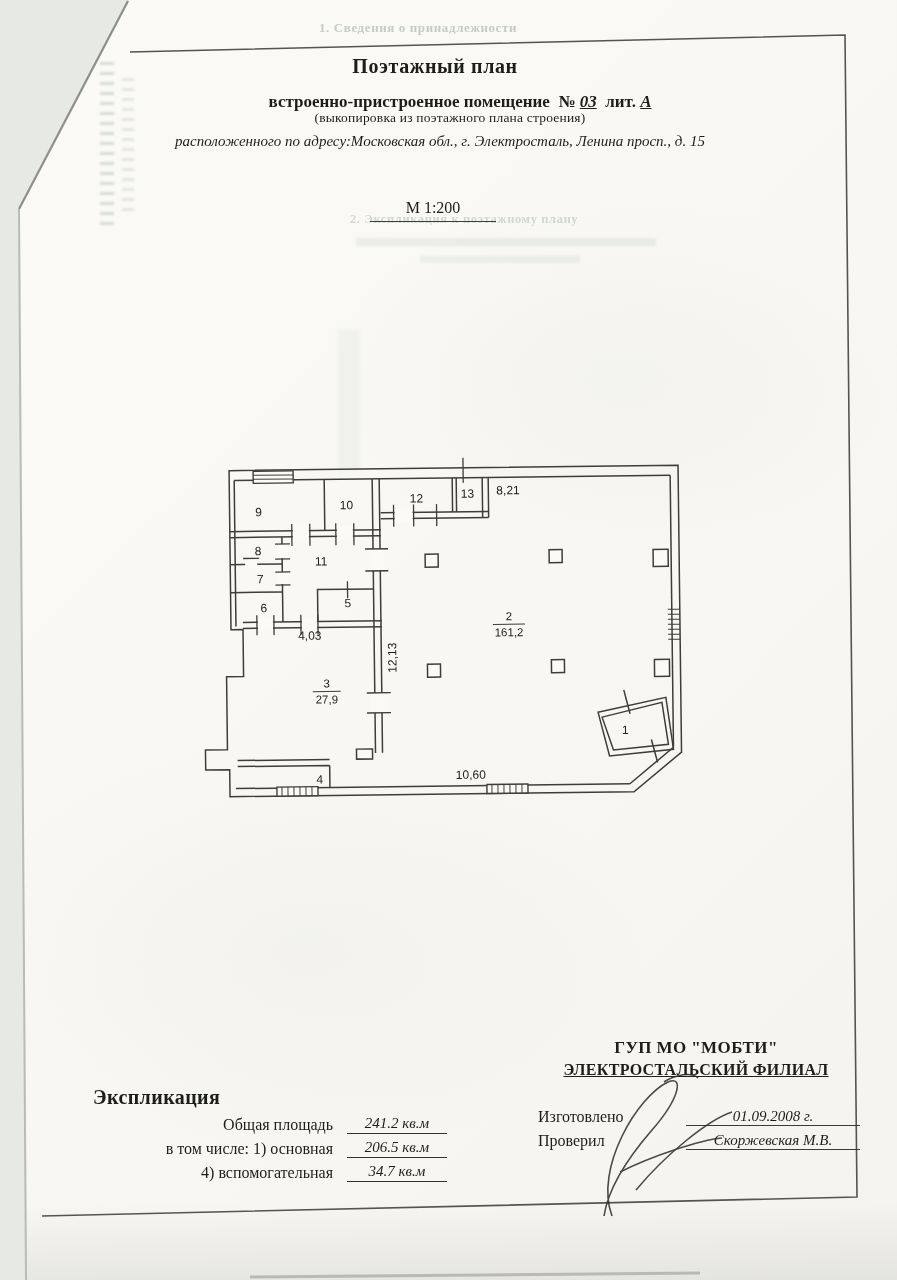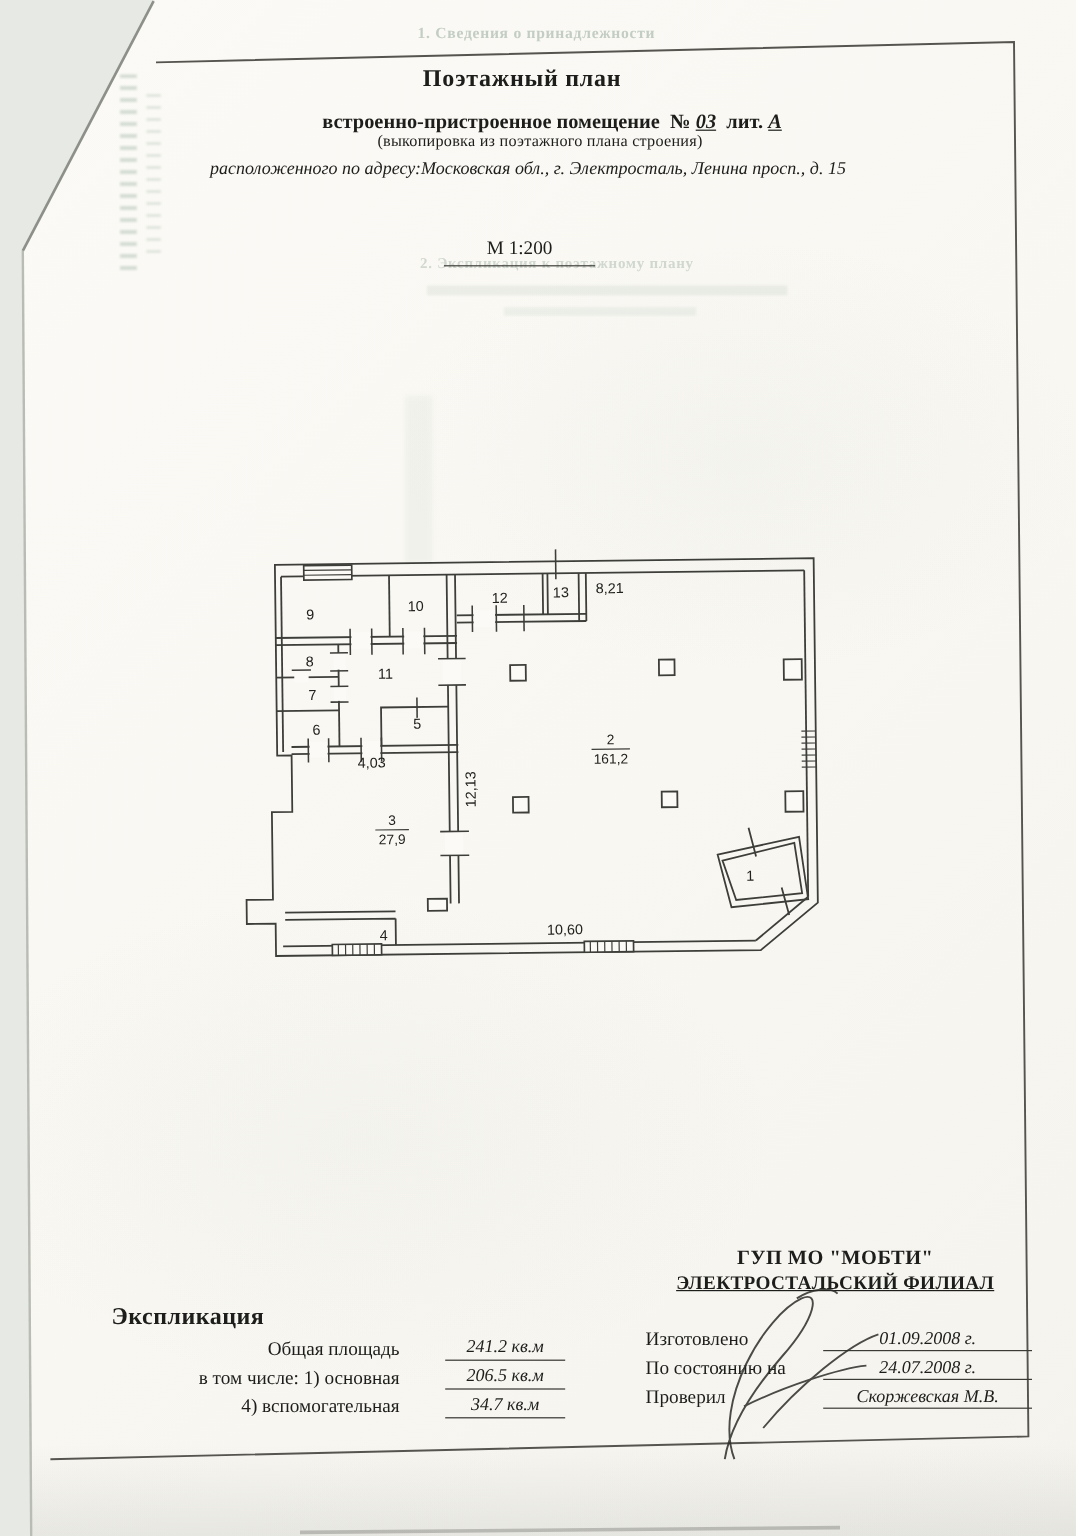--- a/index.html
+++ b/index.html
@@ -33,37 +33,37 @@
     background:repeating-linear-gradient(180deg,rgba(118,148,128,.28) 0 3px,transparent 3px 10px);
     filter:blur(1px);
   }
   .title1{font-size:20px;font-weight:bold;letter-spacing:.6px;text-align:center;}
   .title2{font-size:17px;font-weight:bold;text-align:center;}
   .u-it{font-style:italic;text-decoration:underline;}
   .title3{font-size:13.5px;text-align:center;letter-spacing:.2px;}
   .title4{font-size:15px;font-style:italic;text-align:center;}
   .scale{font-size:16px;text-align:center;border-bottom:1.4px solid #3c3c38;padding-bottom:4px;}
   .expl-title{font-size:20px;font-weight:bold;letter-spacing:.4px;}
-  .expl-row{display:flex;align-items:flex-end;height:24px;gap:24px;}
+  .expl-row{display:flex;align-items:flex-end;height:24px;}
   .expl-label{width:238px;text-align:right;font-size:16px;}
   .expl-value{width:100px;margin-left:14px;text-align:center;font-size:15px;font-style:italic;border-bottom:1.3px solid #343430;padding-bottom:1px;}
   .org-name1{font-size:17px;font-weight:bold;text-align:center;letter-spacing:.4px;}
   .org-name2{font-size:16px;font-weight:bold;text-align:center;letter-spacing:.3px;text-decoration:underline;}
   .org-row{display:flex;align-items:flex-end;height:24px;width:322px;}
   .org-label{width:148px;font-size:16px;}
   .org-line{flex:1;text-align:center;font-size:15px;font-style:italic;border-bottom:1.2px solid #3a3a36;padding-bottom:0;}
   svg text{font-family:"Liberation Sans","DejaVu Sans",sans-serif;fill:#22221f;}
 </style>
 </head>
 <body>
 
 <div class="abs paper"></div>
 <div class="abs texture"></div>
 
-<div class="abs bleed" style="left:348px;top:20px;width:280px;font-size:13px;">1. Сведения о принадлежности</div>
+<div class="abs bleed" style="left:319px;top:20px;width:280px;font-size:13px;">1. Сведения о принадлежности</div>
 <div class="abs bleed" style="left:350px;top:212px;width:330px;font-size:12.5px;opacity:.75;">2. Экспликация к поэтажному плану</div>
 <div class="abs" style="left:356px;top:238px;width:300px;height:8px;background:rgba(130,155,135,.12);filter:blur(1px);"></div>
 <div class="abs" style="left:420px;top:256px;width:160px;height:7px;background:rgba(130,155,135,.10);filter:blur(1px);"></div>
 <div class="abs bleed-stripe" style="left:100px;top:62px;width:14px;height:168px;"></div>
 <div class="abs bleed-stripe" style="left:122px;top:78px;width:12px;height:140px;opacity:.7;"></div>
 <div class="abs" style="left:338px;top:330px;width:22px;height:140px;background:rgba(140,160,145,.08);filter:blur(2px);"></div>
 
 <svg class="abs" style="left:0;top:0;" width="897" height="1280">
   <polyline points="130,52 845,35 857,1197 42,1216" fill="none" stroke="#55544e" stroke-width="1.6"></polyline>
   <line x1="128" y1="1" x2="19" y2="209" stroke="#8d9089" stroke-width="2.2"></line>
@@ -217,24 +217,20 @@
 
 <div class="abs org-name1" style="left:540px;top:1038px;width:312px;">ГУП МО "МОБТИ"</div>
 <div class="abs org-name2" style="left:540px;top:1061px;width:312px;">ЭЛЕКТРОСТАЛЬСКИЙ ФИЛИАЛ</div>
 
 <div class="abs" style="left:538px;top:1102px;">
   <div class="org-row">
     <div class="org-label">Изготовлено</div>
     <div class="org-line">01.09.2008 г.</div>
   </div>
   <div class="org-row">
-    <div class="org-label">По состоянию на</div>
-    <div class="org-line">24.07.2008 г.</div>
-  </div>
-  <div class="org-row">
     <div class="org-label">Проверил</div>
     <div class="org-line">Скоржевская М.В.</div>
   </div>
 </div>
 
 <svg class="abs" style="left:580px;top:1068px;" width="200" height="150" viewBox="0 0 200 150">
   <g stroke="#2c2c28" stroke-width="1.6" fill="none" opacity="0.85">
     <path d="M32,148 C14,100 58,28 88,14 C104,7 100,30 72,62 C46,92 28,122 24,148"></path>
     <path d="M56,122 C86,86 128,52 152,44"></path>
     <path d="M40,104 C72,88 120,72 142,70"></path>

